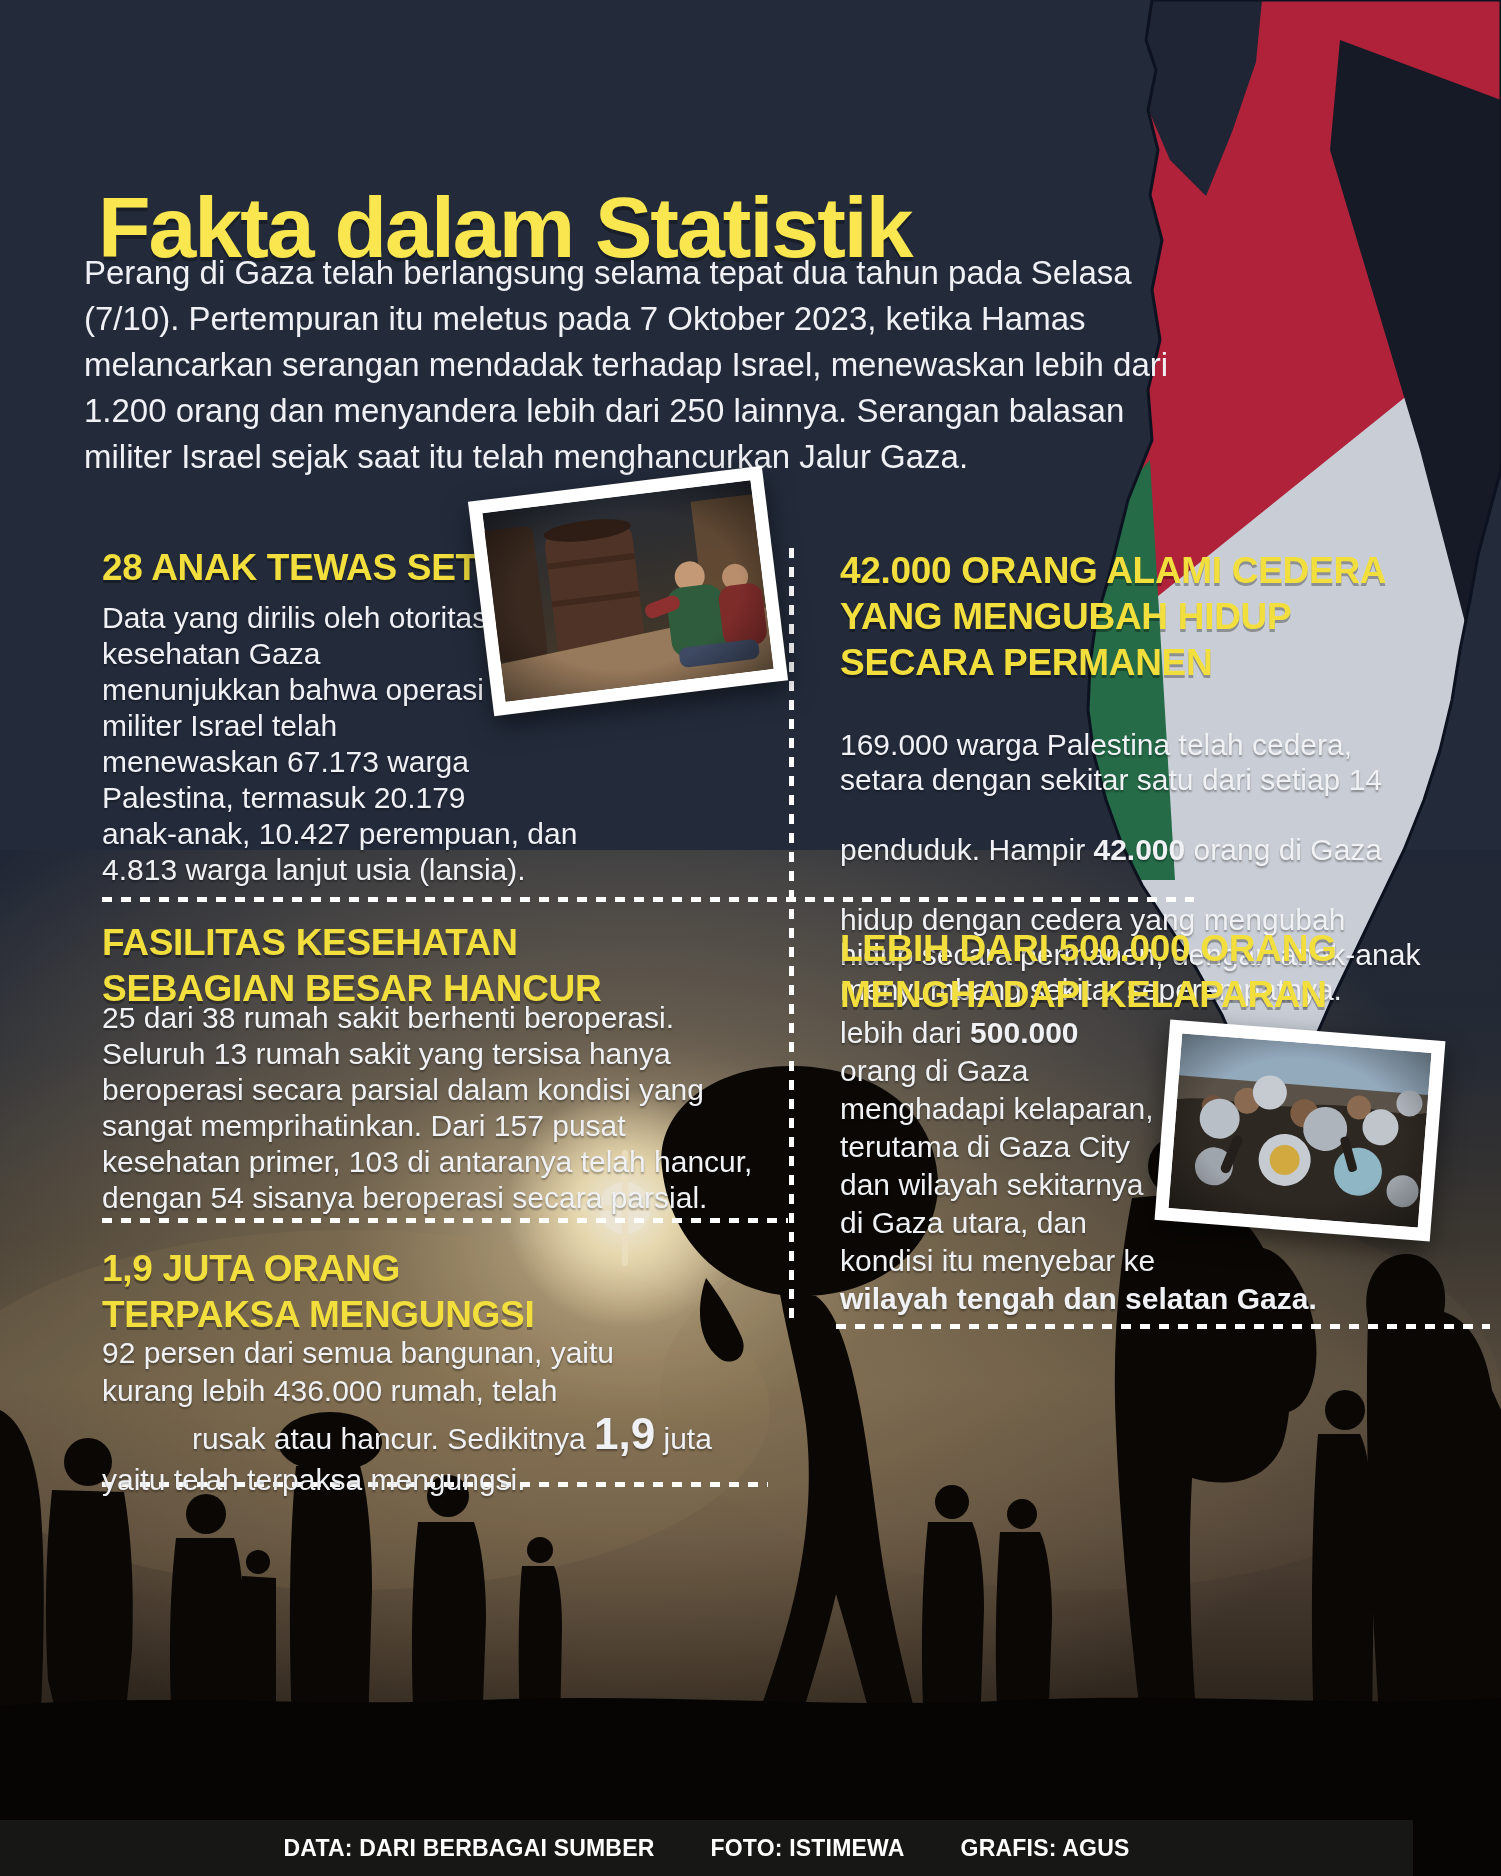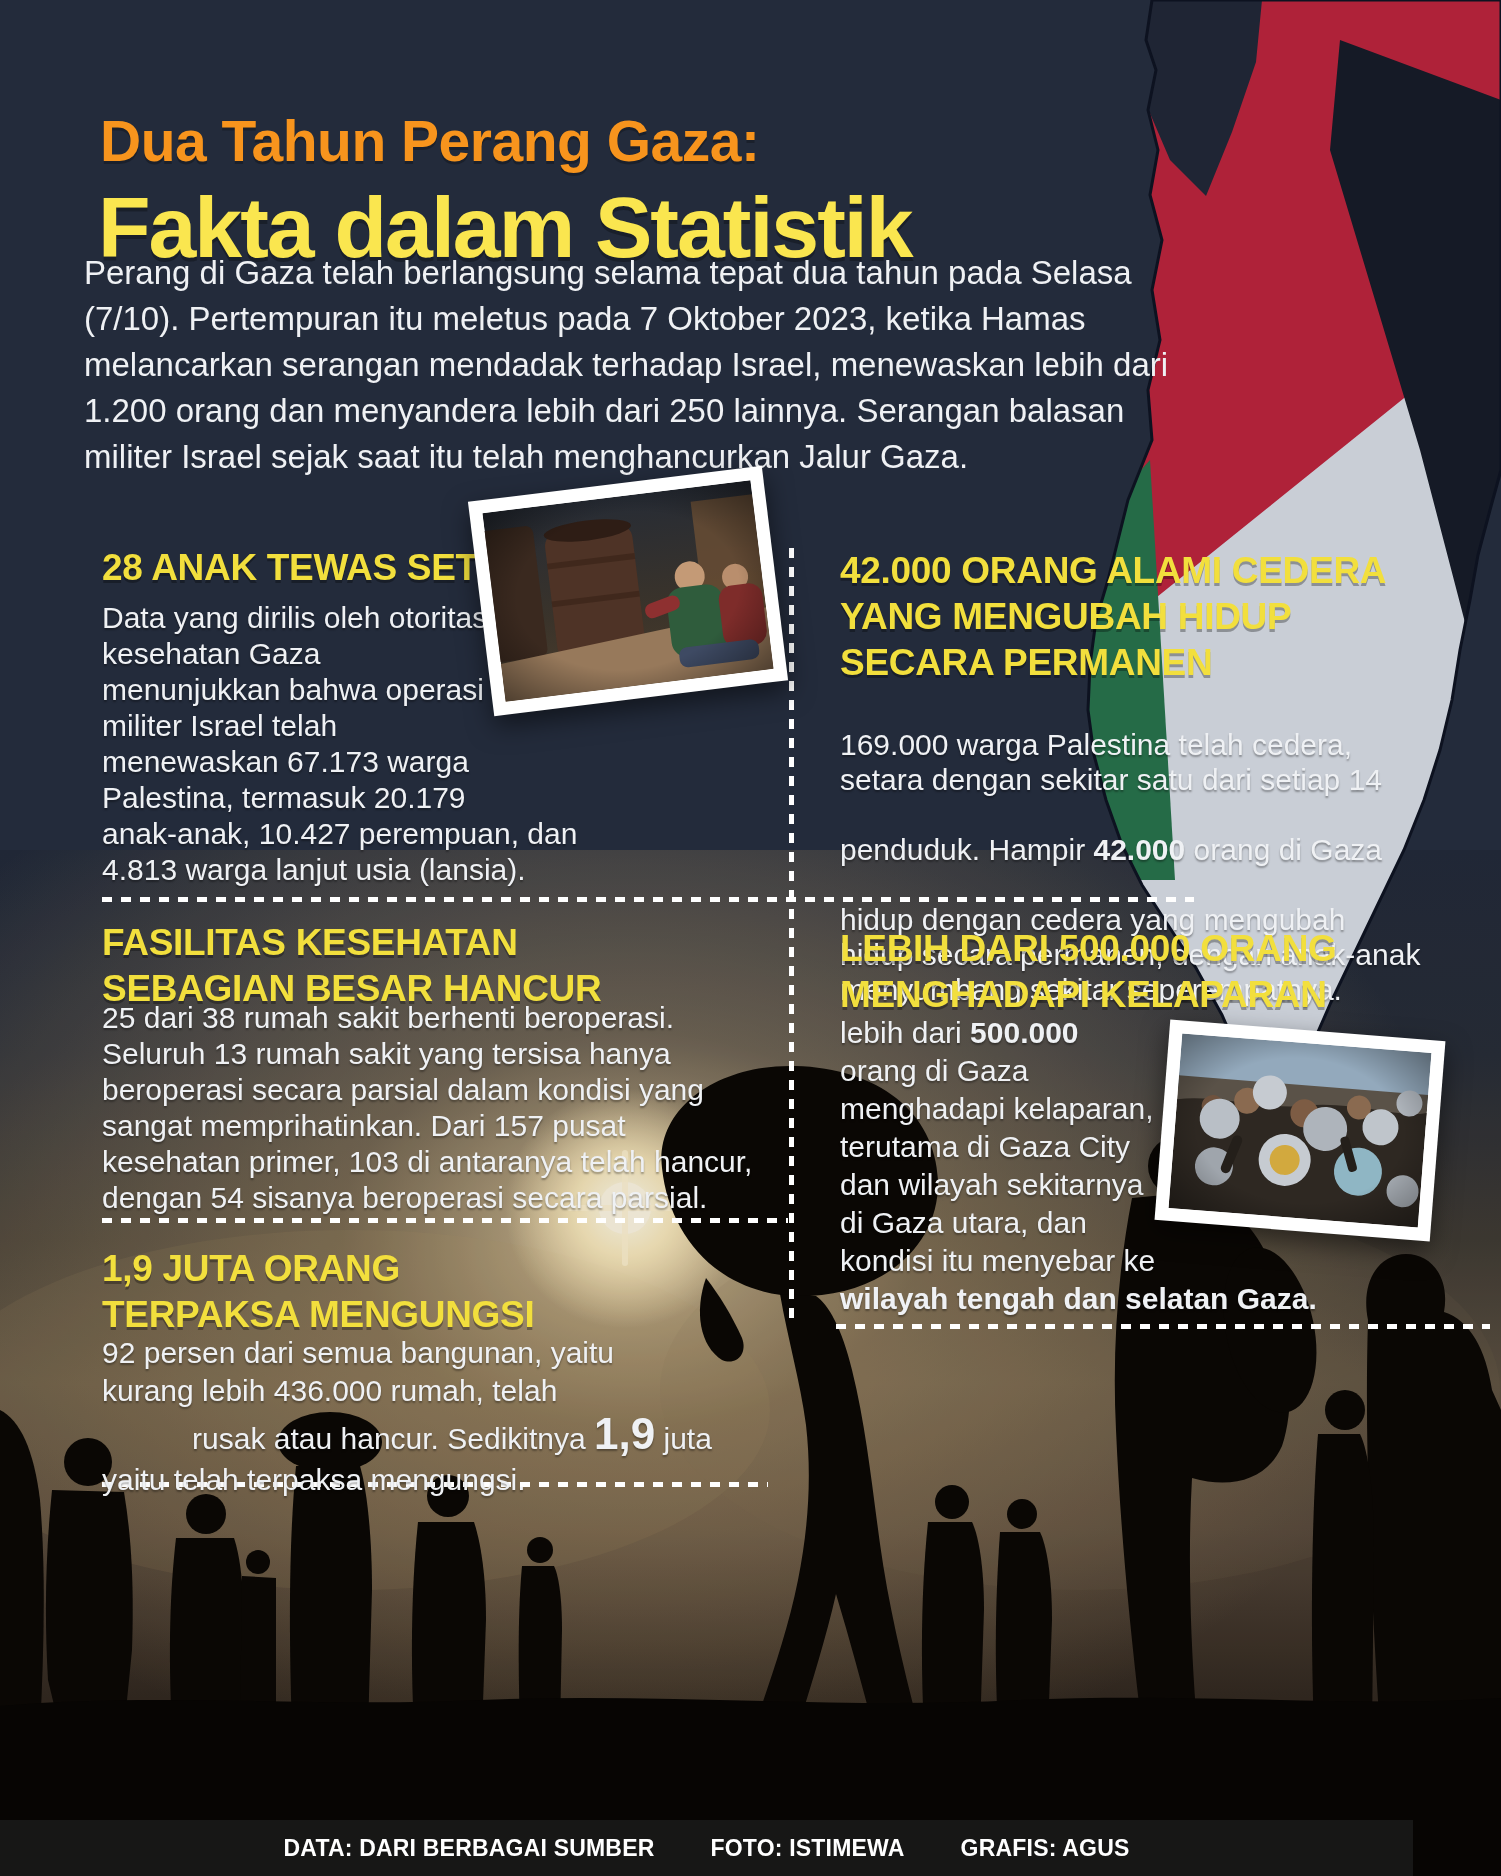--- a/index.html
+++ b/index.html
@@ -146,21 +146,20 @@
     <g clip-path="url(#mapClip)">
       <rect x="1060" y="0" width="441" height="1200" fill="#AF2239"></rect>
       <path d="M1085,655 L1501,320 L1501,1200 L1060,1200 L1060,655 Z" fill="#C9CED6"></path>
       <path d="M1100,0 L1262,0 L1256,62 L1232,132 L1206,196 L1170,160 L1140,90 L1120,40 Z" fill="#1F2534"></path>
       <path d="M1340,40 L1501,100 L1501,540 L1480,680 L1420,450 L1330,150 Z" fill="#151A26"></path>
       <path d="M1150,460 L1175,880 L1060,880 L1060,560 Z" fill="#256B47"></path>
     </g>
     <use href="#mapPath" fill="none" stroke="#0D1220" stroke-width="3"></use>
   </svg>
 
-  <div id="kicker" class="abs content">Dua Tahun Perang Gaza:</div>
   <div id="title-main" class="abs content">Fakta dalam Statistik</div>
 
   <div id="intro" class="abs content">Perang di Gaza telah berlangsung selama tepat dua tahun pada Selasa
 (7/10). Pertempuran itu meletus pada 7 Oktober 2023, ketika Hamas
 melancarkan serangan mendadak terhadap Israel, menewaskan lebih dari
 1.200 orang dan menyandera lebih dari 250 lainnya. Serangan balasan
 militer Israel sejak saat itu telah menghancurkan Jalur Gaza.</div>
 
   <div id="rule-col" class="abs dot-v content"></div>
   <div id="rule-1" class="abs dot-h content"></div>

